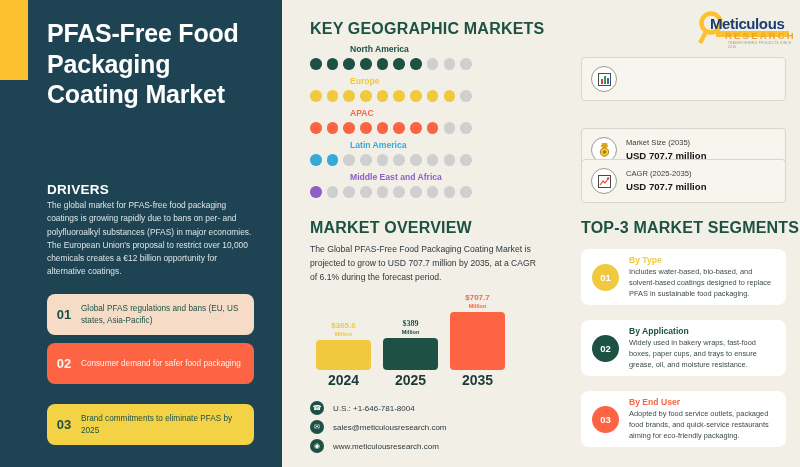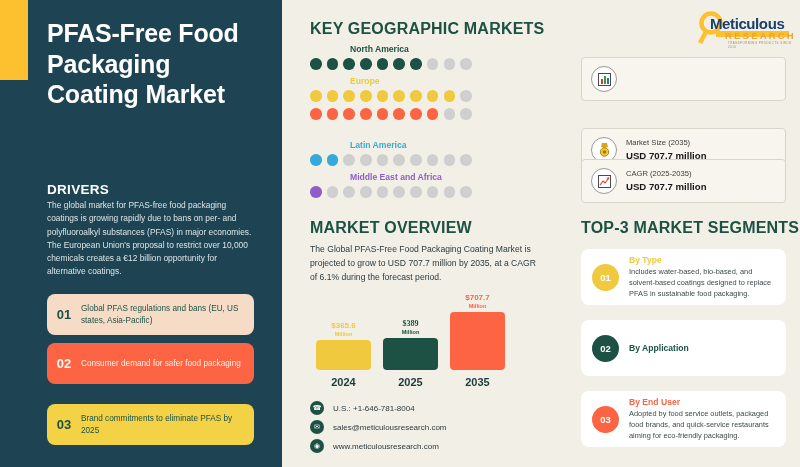--- a/index.html
+++ b/index.html
@@ -93,21 +93,21 @@
     position:absolute; left:310px; top:243px; width:228px;
     font-size:8.6px; line-height:1.62; color:#2B3A3F;
   }
   .chart { position:absolute; left:310px; top:300px; width:210px; height:88px; }
   .bar-col { position:absolute; bottom:0; text-align:center; }
   .bar-val { font-size:8px; font-weight:bold; line-height:1.12; }
   .bar-unit { font-size:5.6px; font-weight:bold; line-height:1.1; }
   .bar-rect { border-radius:4px; margin-top:3px; }
   .bar-year {
     position:absolute; text-align:center;
-    font-size:11px; font-weight:bold; color:#1B3A3A;
+    font-size:14px; font-weight:bold; color:#1B3A3A;
   }
 
   
   .contact-row { position:absolute; left:310px; display:flex; align-items:center; }
   .contact-ico {
     width:14px; height:14px; flex:0 0 14px; border-radius:50%;
     background:#1C5144; display:flex; align-items:center; justify-content:center;
     color:#FFFFFF; font-size:7px;
   }
   .contact-txt { margin-left:9px; font-size:8px; color:#2B3A3F; }
@@ -180,20 +180,21 @@
           <div class="dot" style="background: rgb(240, 201, 63);"></div>
           <div class="dot" style="background: rgb(240, 201, 63);"></div>
           <div class="dot" style="background: rgb(240, 201, 63);"></div>
           <div class="dot" style="background: rgb(240, 201, 63);"></div>
           <div class="dot" style="background: rgb(240, 201, 63);"></div>
           <div class="dot" style="background: rgb(240, 201, 63);"></div>
           <div class="dot"></div>
         </div>
       </div>
       <div class="geo-row" style="top: 108px;">
+        <div class="geo-label" style="color: rgb(252, 100, 68);">APAC</div>
         <div class="dots">
           <div class="dot" style="background: rgb(252, 100, 68);"></div>
           <div class="dot" style="background: rgb(252, 100, 68);"></div>
           <div class="dot" style="background: rgb(252, 100, 68);"></div>
           <div class="dot" style="background: rgb(252, 100, 68);"></div>
           <div class="dot" style="background: rgb(252, 100, 68);"></div>
           <div class="dot" style="background: rgb(252, 100, 68);"></div>
           <div class="dot" style="background: rgb(252, 100, 68);"></div>
           <div class="dot" style="background: rgb(252, 100, 68);"></div>
           <div class="dot"></div>
@@ -332,20 +333,21 @@
     <div class="seg-badge" style="background: rgb(240, 201, 63);">01</div>
     <div class="seg-body">
       <div class="seg-title" style="color: rgb(240, 201, 63);">By Type</div>
       <div class="seg-desc">Includes water-based, bio-based, and solvent-based coatings designed to replace PFAS in sustainable food packaging.</div>
     </div>
   </div>
   <div class="seg-card" id="sg1">
     <div class="seg-badge" style="background: rgb(28, 81, 68);">02</div>
     <div class="seg-body">
       <div class="seg-title" style="color: rgb(28, 81, 68);">By Application</div>
+      <div class="seg-desc">Widely used in bakery wraps, fast-food boxes, paper cups, and trays to ensure grease, oil, and moisture resistance.</div>
     </div>
   </div>
   <div class="seg-card" id="sg2">
     <div class="seg-badge" style="background: rgb(252, 100, 68);">03</div>
     <div class="seg-body">
       <div class="seg-title" style="color: rgb(252, 100, 68);">By End User</div>
       <div class="seg-desc">Adopted by food service outlets, packaged food brands, and quick-service restaurants aiming for eco-friendly packaging.</div>
     </div>
   </div>
 

